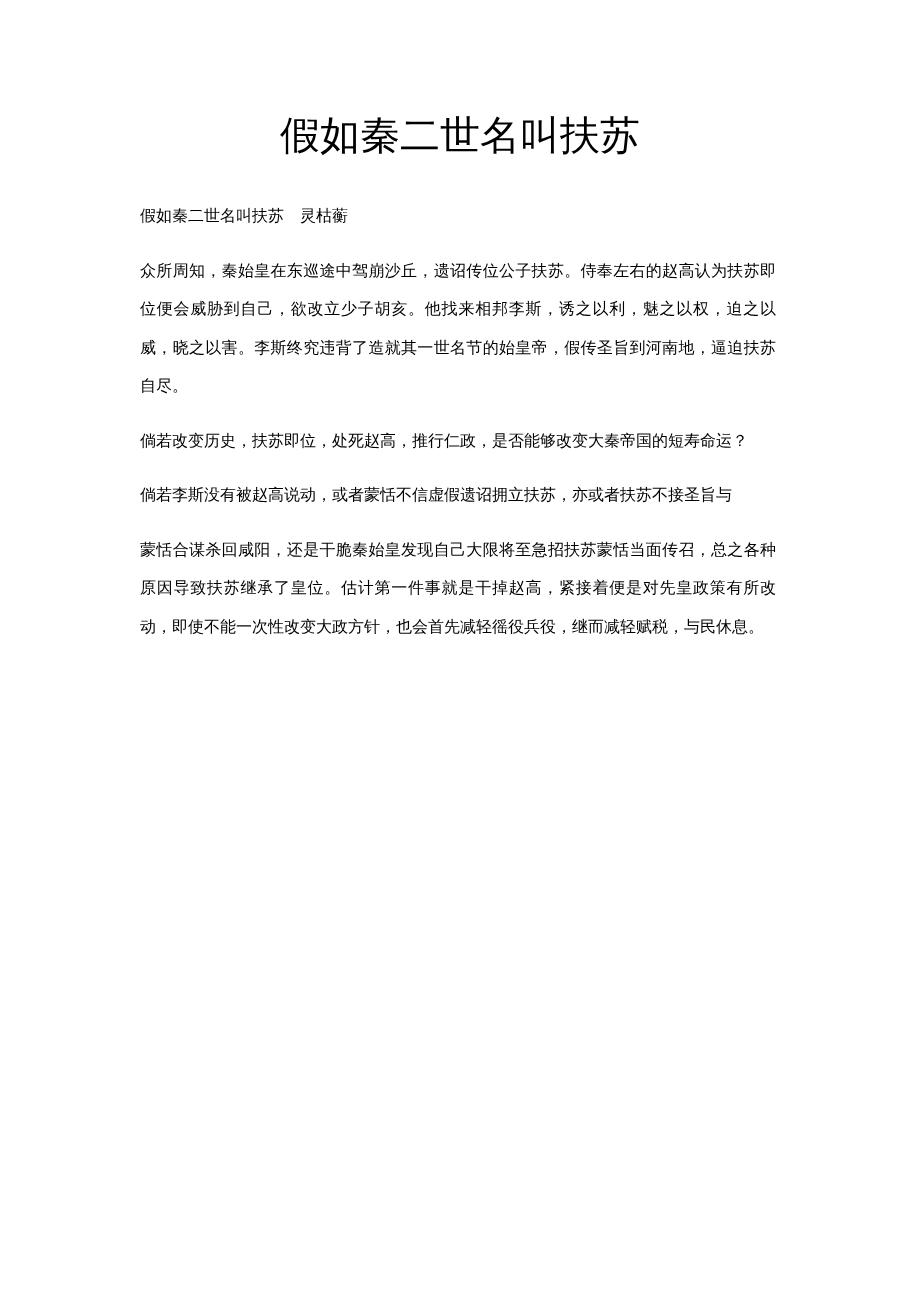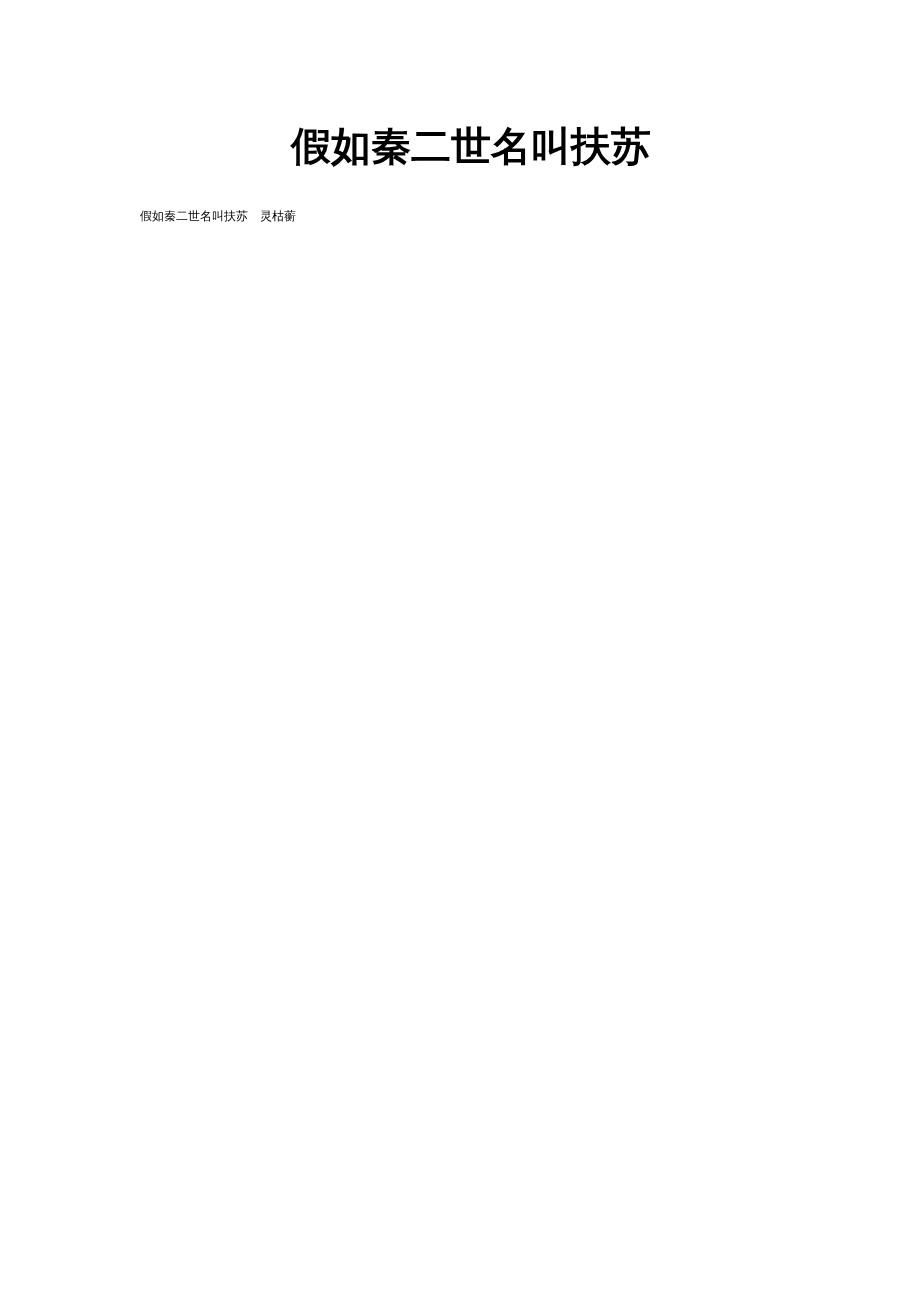--- a/index.html
+++ b/index.html
@@ -22,40 +22,44 @@
       width: 640px;
     }
     .title {
       position: absolute;
       left: 0;
       top: 110px;
       width: 640px;
       text-align: center;
       font-size: 40px;
       line-height: 50px;
-      margin: 11px;
-      font-weight: bold;
+      margin: 0;
+      font-weight: normal;
       letter-spacing: 0px;
     }
     .body {
       position: absolute;
       left: 0;
       top: 197px;
       width: 640px;
     }
     .para {
-      font-size: 12px;
+      font-size: 16px;
       line-height: 38.5px;
       margin: 0 4px 16px 0;
       text-align: justify;
       word-break: break-all;
       letter-spacing: 0px;
     }
   </style>
 </head>
 <body>
 
 <div class="page">
   <h1 class="title">假如秦二世名叫扶苏</h1>
   <div class="body">
     <p class="para">假如秦二世名叫扶苏　灵枯蘅</p>
+    <p class="para">众所周知，秦始皇在东巡途中驾崩沙丘，遗诏传位公子扶苏。侍奉左右的赵高认为扶苏即位便会威胁到自己，欲改立少子胡亥。他找来相邦李斯，诱之以利，魅之以权，迫之以威，晓之以害。李斯终究违背了造就其一世名节的始皇帝，假传圣旨到河南地，逼迫扶苏自尽。</p>
+    <p class="para">倘若改变历史，扶苏即位，处死赵高，推行仁政，是否能够改变大秦帝国的短寿命运？</p>
+    <p class="para">倘若李斯没有被赵高说动，或者蒙恬不信虚假遗诏拥立扶苏，亦或者扶苏不接圣旨与</p>
+    <p class="para">蒙恬合谋杀回咸阳，还是干脆秦始皇发现自己大限将至急招扶苏蒙恬当面传召，总之各种原因导致扶苏继承了皇位。估计第一件事就是干掉赵高，紧接着便是对先皇政策有所改动，即使不能一次性改变大政方针，也会首先减轻徭役兵役，继而减轻赋税，与民休息。</p>
   </div>
 </div>
 
 </body></html>

